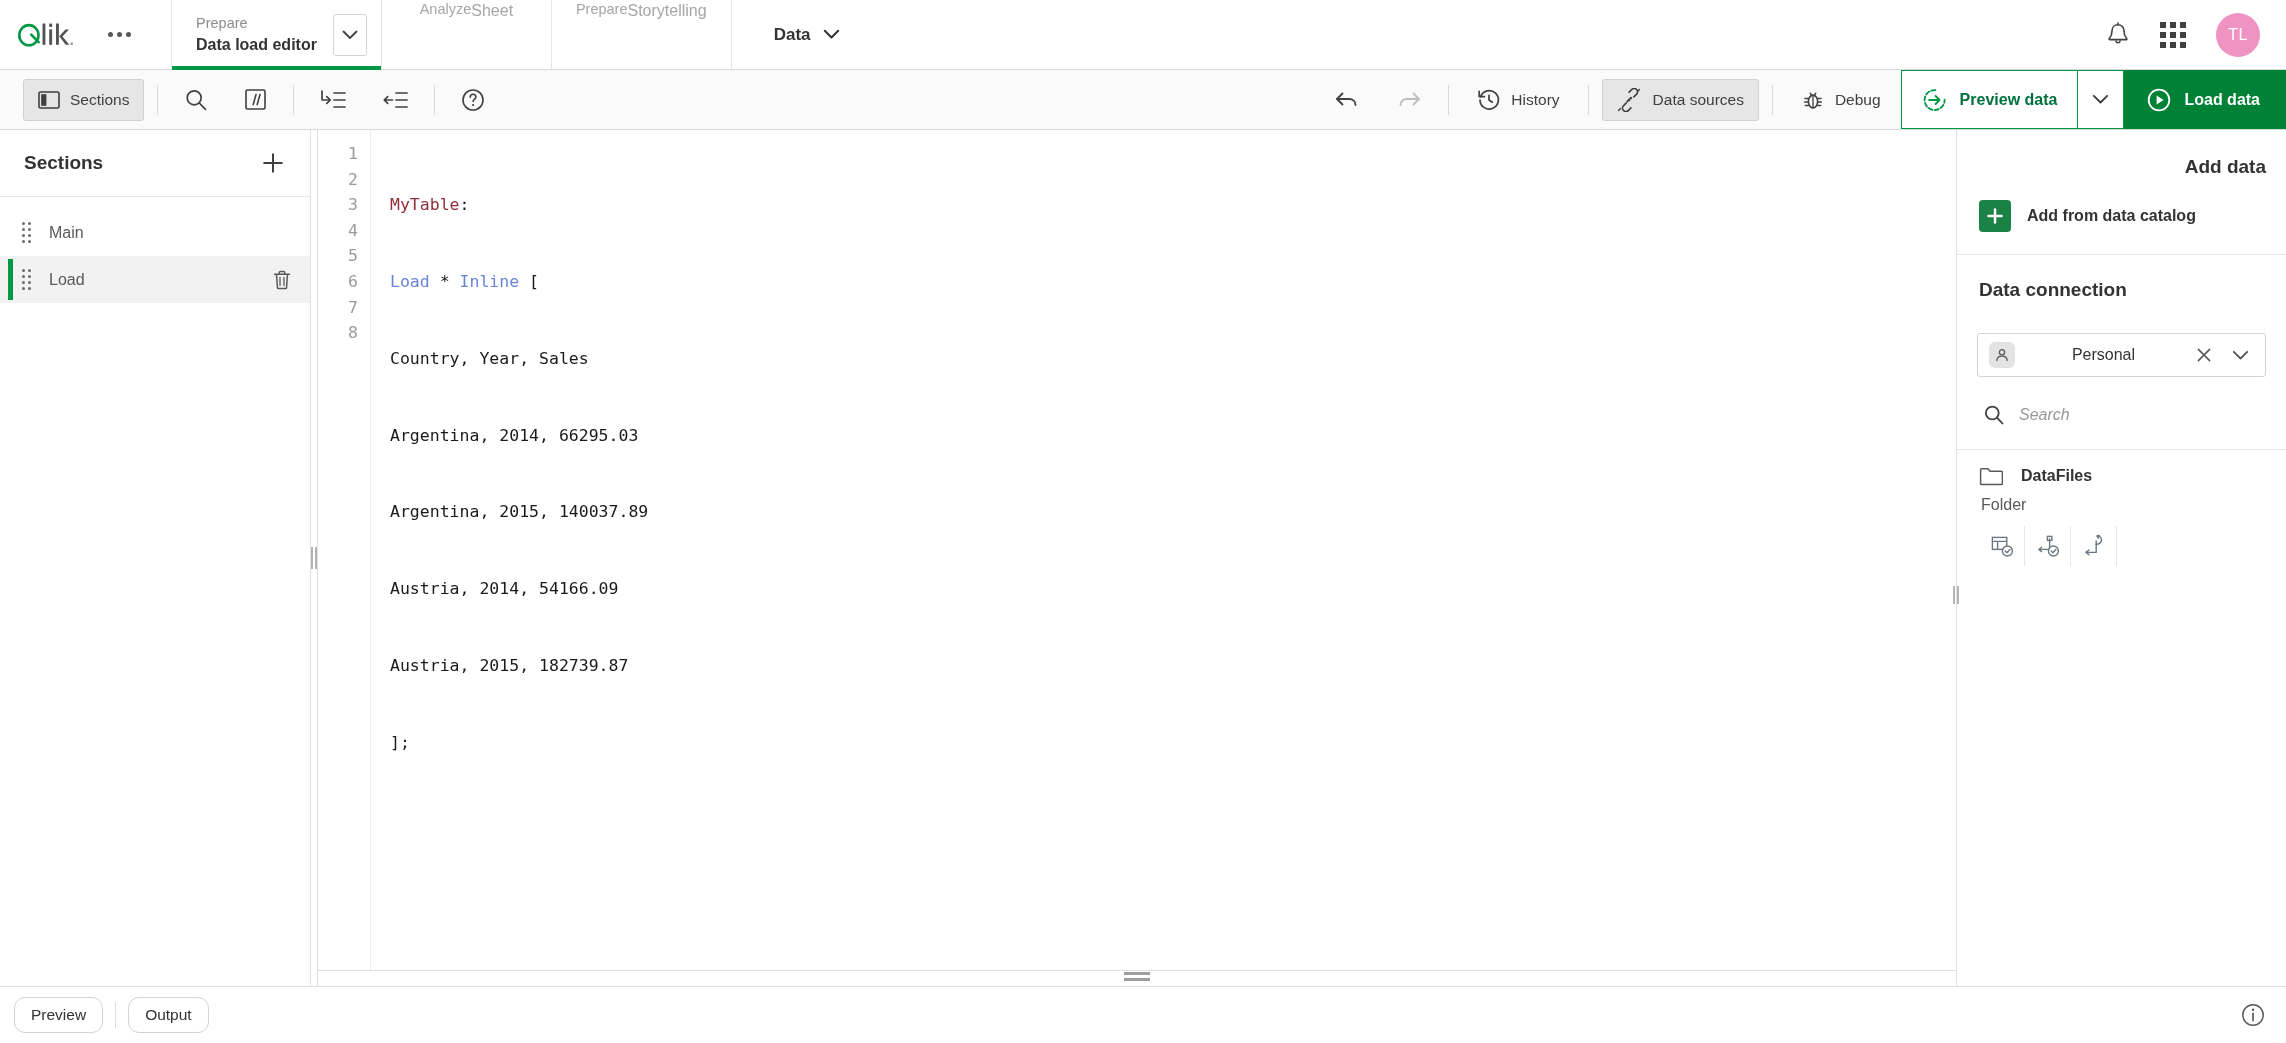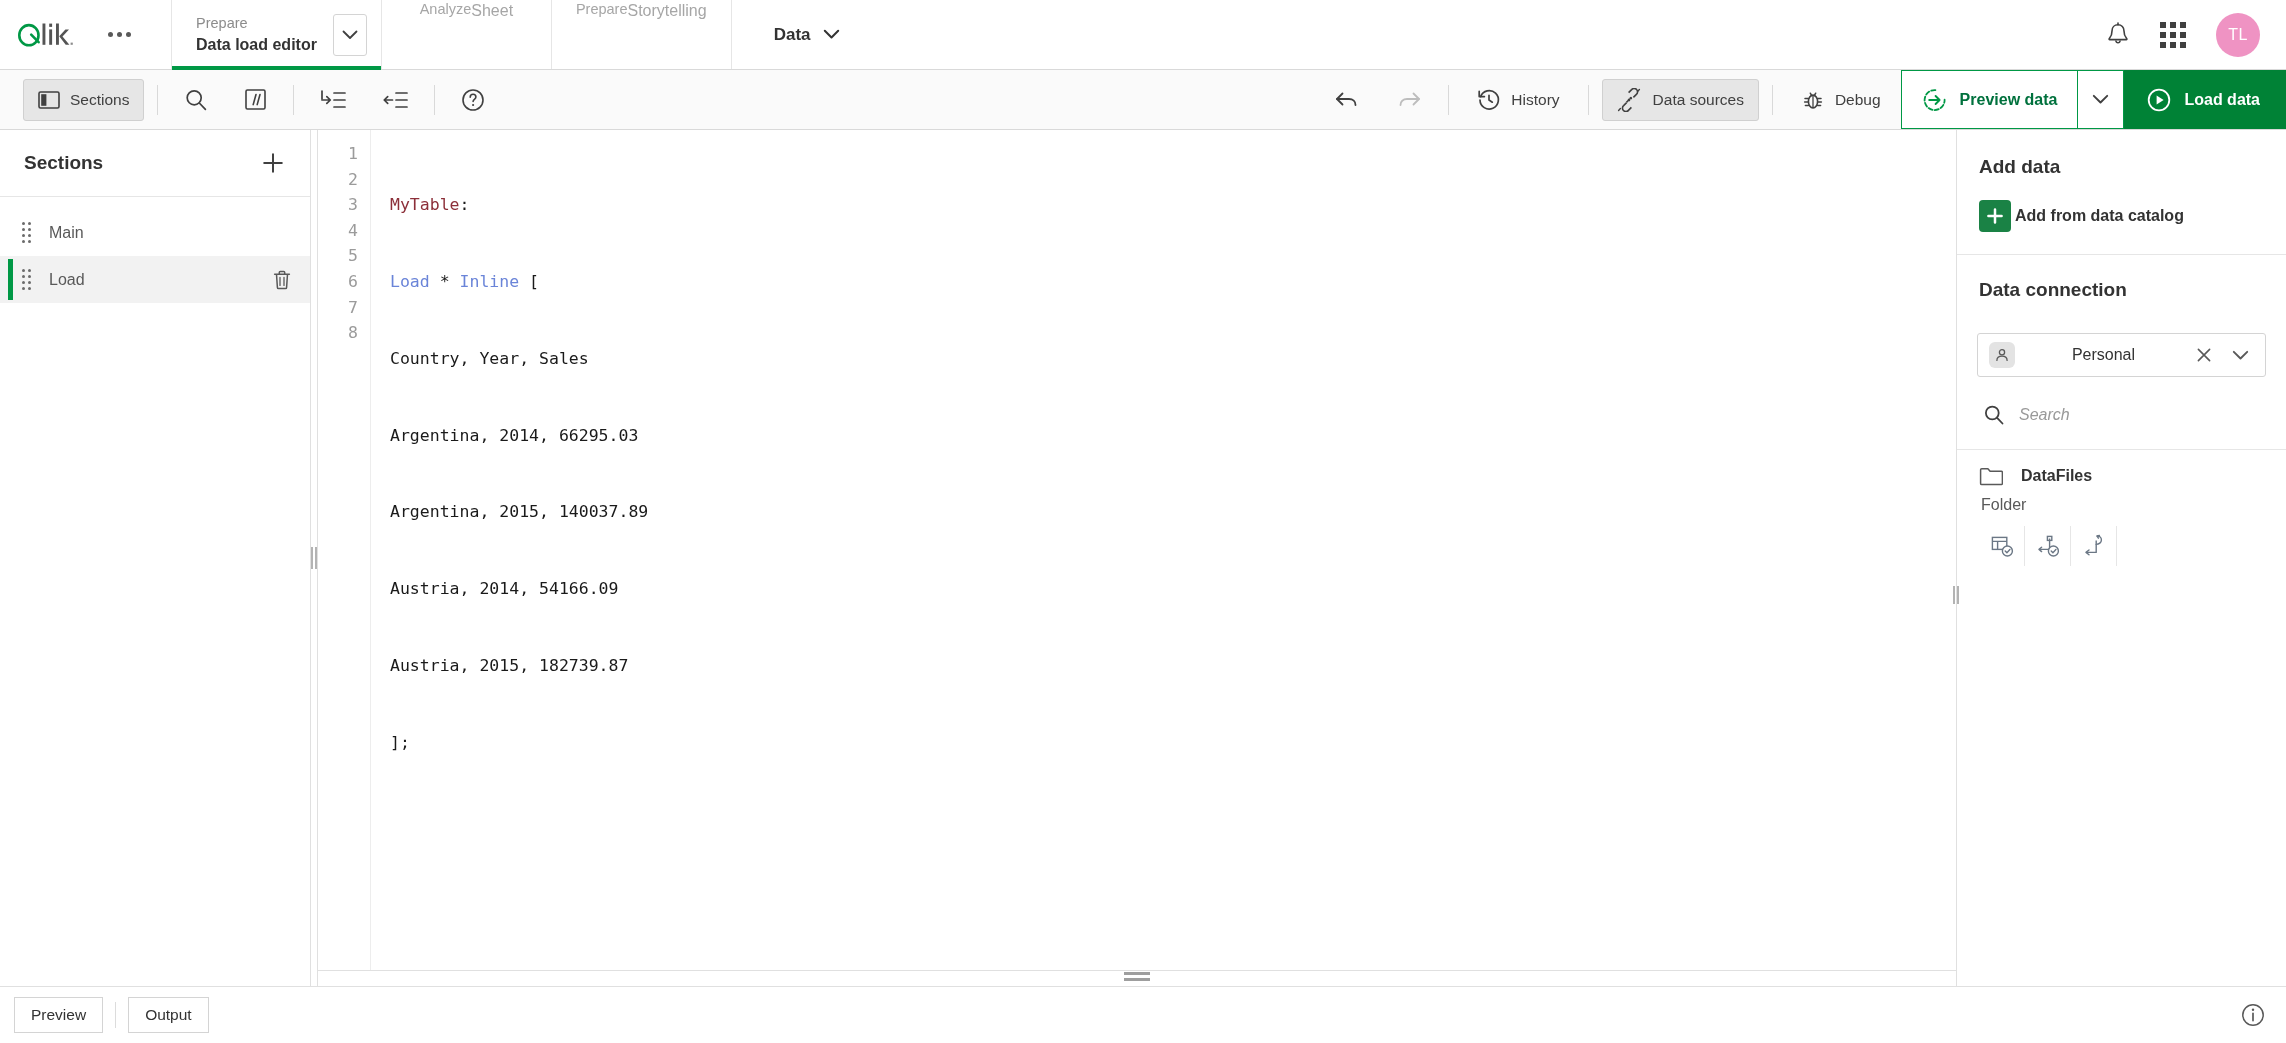--- a/index.html
+++ b/index.html
@@ -187,23 +187,23 @@
   .h-grip { display: flex; flex-direction: column; gap: 3px; margin-top: 1px; }
   .h-grip i { width: 26px; height: 3px; background: #9e9e9e; display: block; }
 
   
   .data-panel {
     width: 330px; min-width: 330px;
     background: #fff; border-left: 1px solid #e0e0e0;
     display: flex; flex-direction: column; padding: 0 20px;
     position: relative;
   }
-  .dp-title { font-size: 19px; font-weight: bold; color: #333; margin: 26px 0 0 2px; }
+  .dp-title { font-size: 19px; font-weight: bold; color: #333; margin: 26px 0 0 2px; text-align: right; }
   .dp-catalog-row {
-    display: flex; align-items: center; gap: 4px;
+    display: flex; align-items: center; gap: 16px;
     margin: 22px 0 22px 2px; cursor: pointer;
   }
   .dp-plus-tile {
     width: 32px; height: 32px; background: #1a8245; border-radius: 4px;
     display: flex; align-items: center; justify-content: center; flex: none;
   }
   .dp-catalog-label { font-size: 16px; font-weight: bold; color: #333; }
   .dp-divider { height: 1px; background: #e6e6e6; margin: 0 -20px; }
   .dp-subtitle { font-size: 19px; font-weight: bold; color: #333; margin: 24px 0 18px 2px; }
   .btn-outline {
@@ -249,21 +249,21 @@
   }
   .dp-left-grip i { width: 2px; height: 18px; background: #b3b3b3; display: block; }
 
   
   .footer {
     height: 57px; min-height: 57px;
     background: #fff; border-top: 1px solid #e0e0e0;
     display: flex; align-items: center; padding: 0 20px 0 14px;
   }
   .foot-btn {
-    height: 36px; padding: 0 16px; border: 1px solid #d4d4d4; border-radius: 0;
+    height: 36px; padding: 0 16px; border: 1px solid #d4d4d4; border-radius: 11px;
     background: #fff; font-size: 15.5px; color: #333; cursor: pointer;
     display: flex; align-items: center; font-family: "Liberation Sans", sans-serif;
   }
   .foot-sep { width: 1px; height: 26px; background: #dcdcdc; margin: 0 12px; }
   .foot-spacer { flex: 1; }
   .info-btn { cursor: pointer; display: flex; align-items: center; }
 </style>
 </head>
 <body>
 

